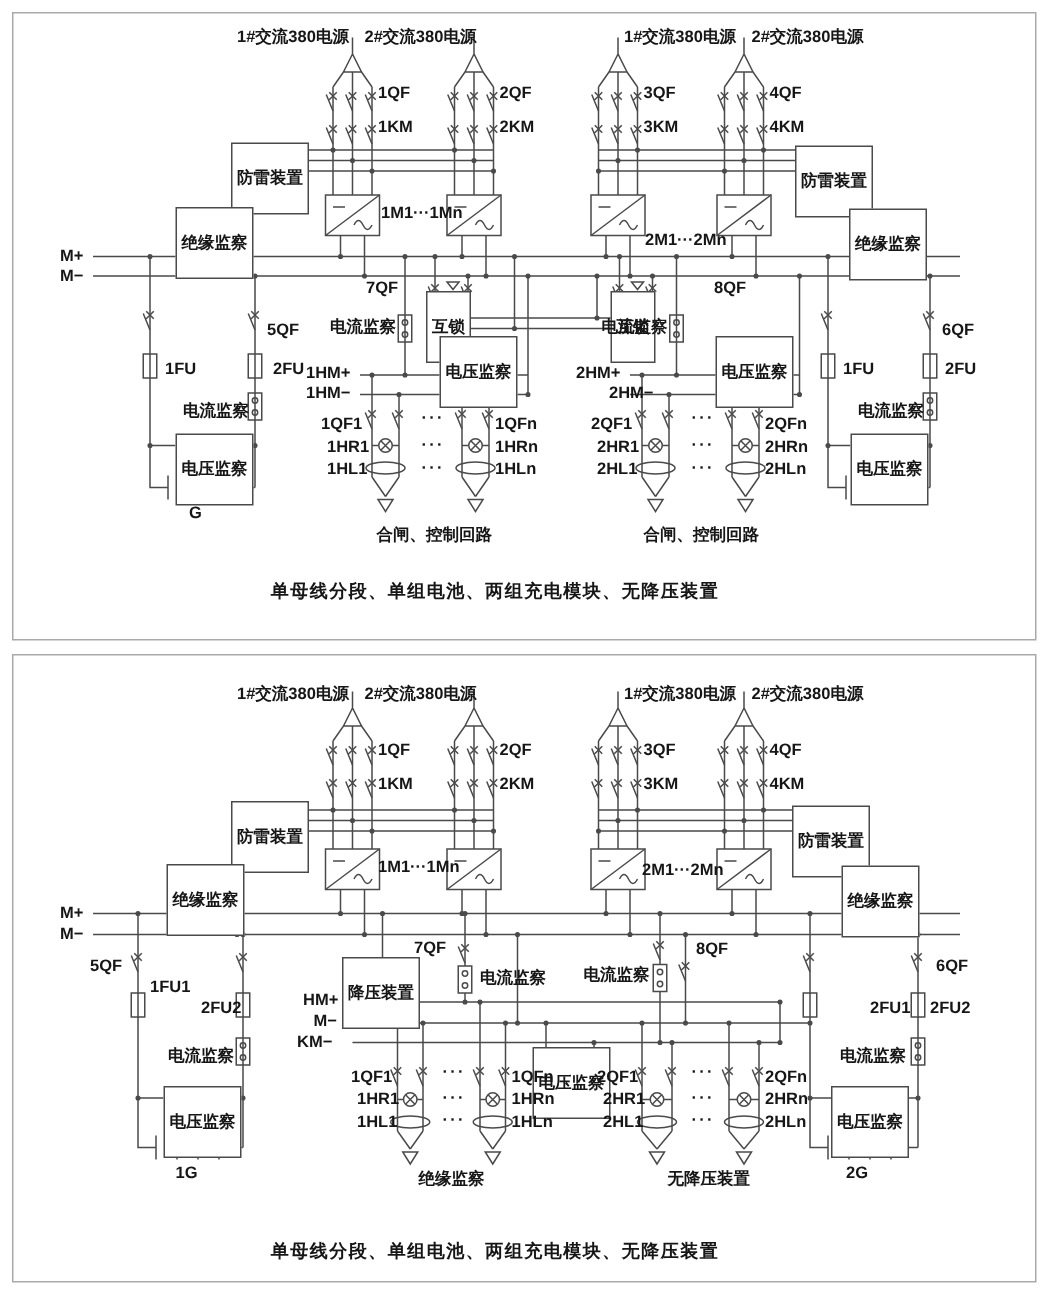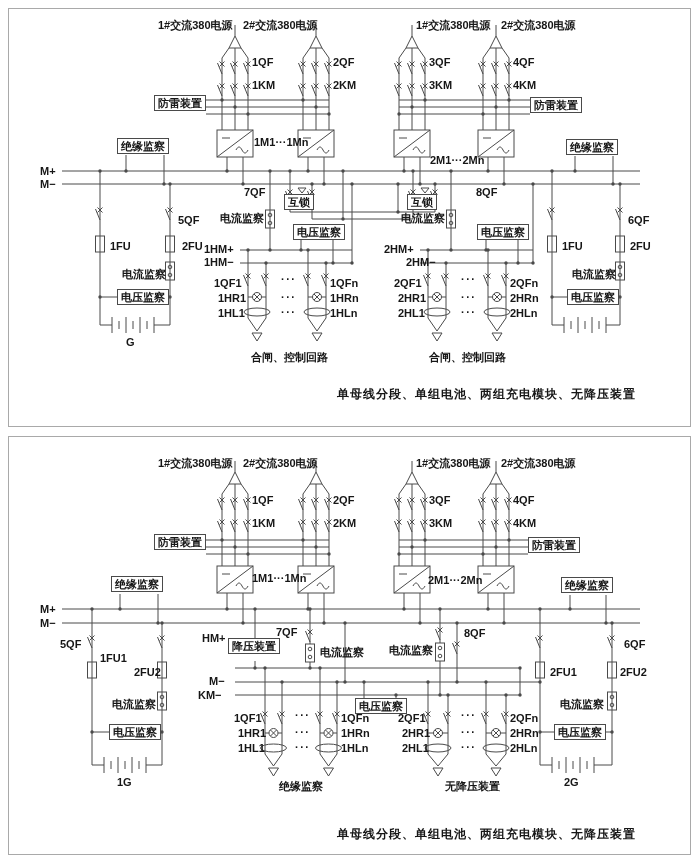--- a/index.html
+++ b/index.html
@@ -2,22 +2,22 @@
 <html><head>
 <meta charset="utf-8">
 <style>
   *{margin:0;padding:0;box-sizing:border-box}
   html,body{background:#ffffff}
   #screen{position:relative;width:700px;height:862px;background:#fff;overflow:hidden;
           font-family:"Liberation Sans","DejaVu Sans",sans-serif;color:#161616}
   .panel{position:absolute;left:8px;width:683px;height:419px;border:1px solid #a9a9a9;background:#fff}
   svg.wires{position:absolute;left:0;top:0;display:block}
   .lbl{position:absolute;font-size:11px;font-weight:bold;line-height:13px;white-space:nowrap;color:#161616}
-  .box{border:1px solid #4a4a4a;background:#fff;padding:0 3px;line-height:14px}
-  .pcap{position:absolute;left:0;width:636px;text-align:right;font-size:12px;font-weight:bold;letter-spacing:1px}
+  .box{border:1px solid #4a4a4a;background:#fff;padding:16px 3px;line-height:14px}
+  .pcap{position:absolute;left:12px;width:636px;text-align:center;font-size:12px;font-weight:bold;letter-spacing:1px}
   .dots{letter-spacing:1.5px}
 </style>
 </head>
 <body>
 
 <div id="screen">
 
   <div class="panel" style="top:8px"></div>
   <div class="panel" style="top:436px"></div>
 
@@ -390,26 +390,26 @@
   <span class="lbl box" style="left:561px;top:577px">绝缘监察</span>
   <span class="lbl" style="left:40px;top:603px">M+</span>
   <span class="lbl" style="left:40px;top:617px">M−</span>
   <span class="lbl" style="left:60px;top:638px">5QF</span>
   <span class="lbl" style="left:624px;top:638px">6QF</span>
   <span class="lbl" style="left:276px;top:626px">7QF</span>
   <span class="lbl" style="left:464px;top:627px">8QF</span>
   <span class="lbl box" style="left:228px;top:638px">降压装置</span>
   <span class="lbl" style="left:320px;top:646px">电流监察</span>
   <span class="lbl" style="left:389px;top:644px">电流监察</span>
-  <span class="lbl" style="left:202px;top:632px">HM+</span>
+  <span class="lbl" style="left:202px;top:661px">HM+</span>
   <span class="lbl" style="left:209px;top:675px">M−</span>
   <span class="lbl" style="left:198px;top:689px">KM−</span>
   <span class="lbl" style="left:100px;top:652px">1FU1</span>
   <span class="lbl" style="left:134px;top:666px">2FU2</span>
-  <span class="lbl" style="left:550px;top:666px">2FU1</span>
+  <span class="lbl" style="left:580px;top:666px">2FU1</span>
   <span class="lbl" style="left:620px;top:666px">2FU2</span>
   <span class="lbl" style="left:112px;top:698px">电流监察</span>
   <span class="lbl" style="left:560px;top:698px">电流监察</span>
   <span class="lbl box" style="left:109px;top:724px">电压监察</span>
   <span class="lbl box" style="left:355px;top:698px">电压监察</span>
   <span class="lbl box" style="left:554px;top:724px">电压监察</span>
   <span class="lbl" style="left:117px;top:776px">1G</span>
   <span class="lbl" style="left:564px;top:776px">2G</span>
   <span class="lbl" style="left:234px;top:712px">1QF1</span>
   <span class="lbl" style="left:341px;top:712px">1QFn</span>

